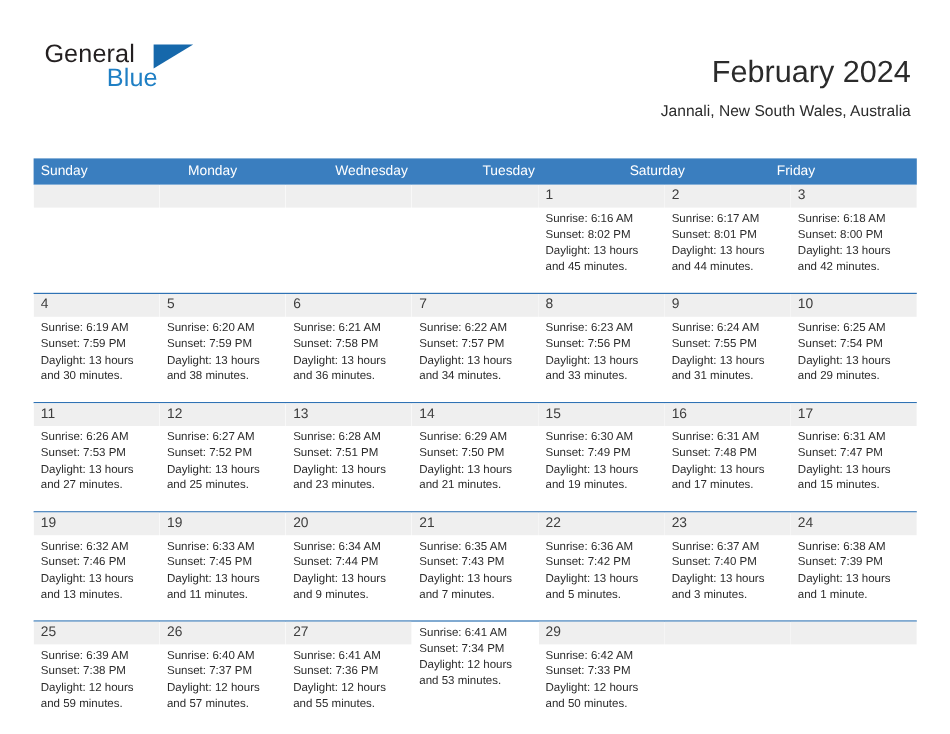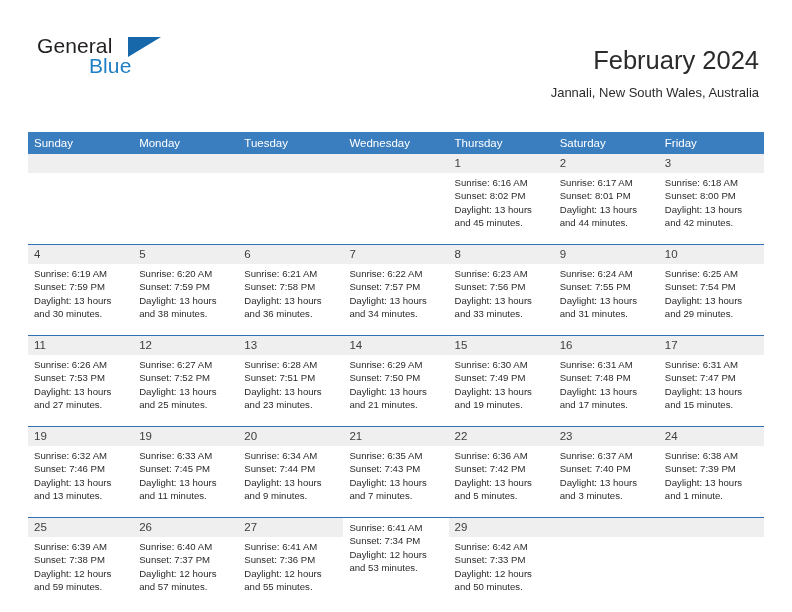--- a/index.html
+++ b/index.html
@@ -164,23 +164,22 @@
       <div class="cal-subtitle">Jannali, New South Wales, Australia</div>
     </div>
 
   </div>
 
   <div class="calendar">
 
     <div class="weekdays">
       <div class="weekday">Sunday</div>
       <div class="weekday">Monday</div>
+      <div class="weekday">Wednesday</div>
       <div class="weekday">Tuesday</div>
-      <div class="weekday">Wednesday</div>
-      <div class="weekday">Thursday</div>
       <div class="weekday">Saturday</div>
       <div class="weekday">Friday</div>
     </div>
 
     <div class="week first">
       <div class="daycell empty">
         <div class="daynum-band"></div>
         <div class="dayinfo">
           <div></div>
           <div></div>

